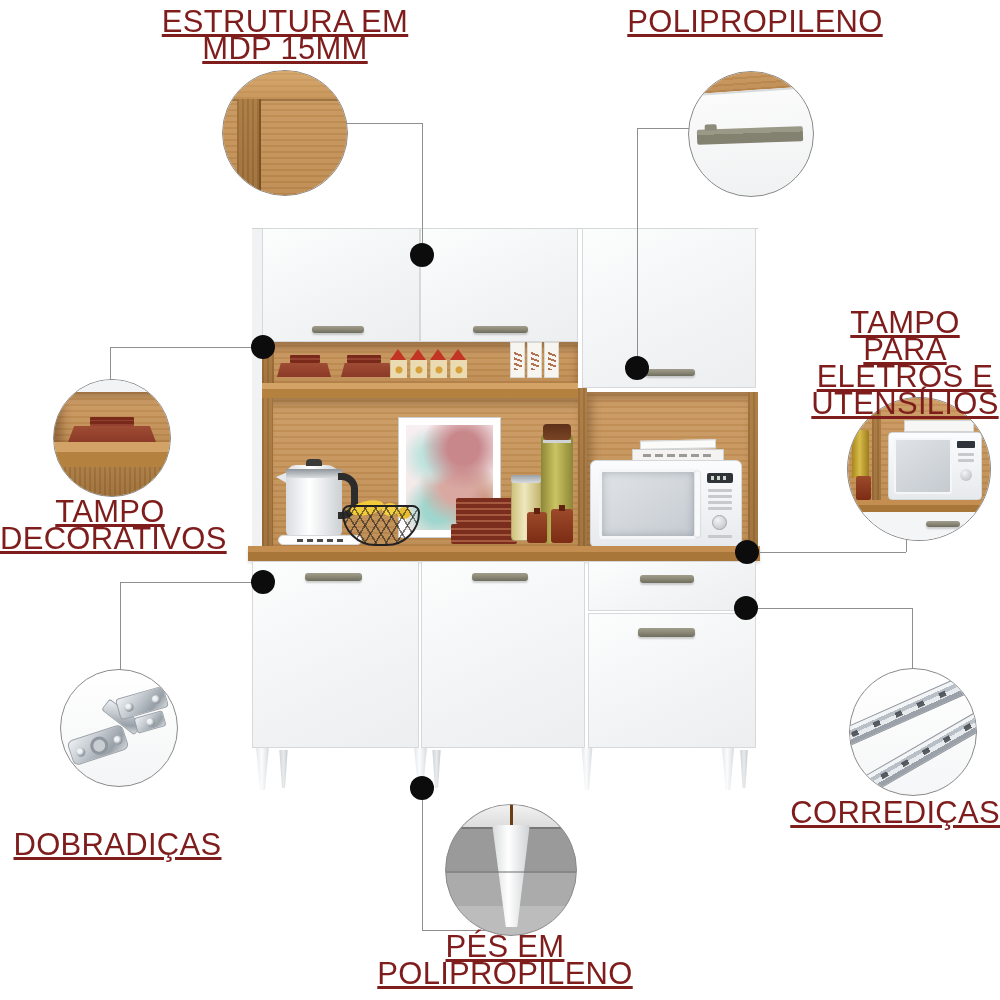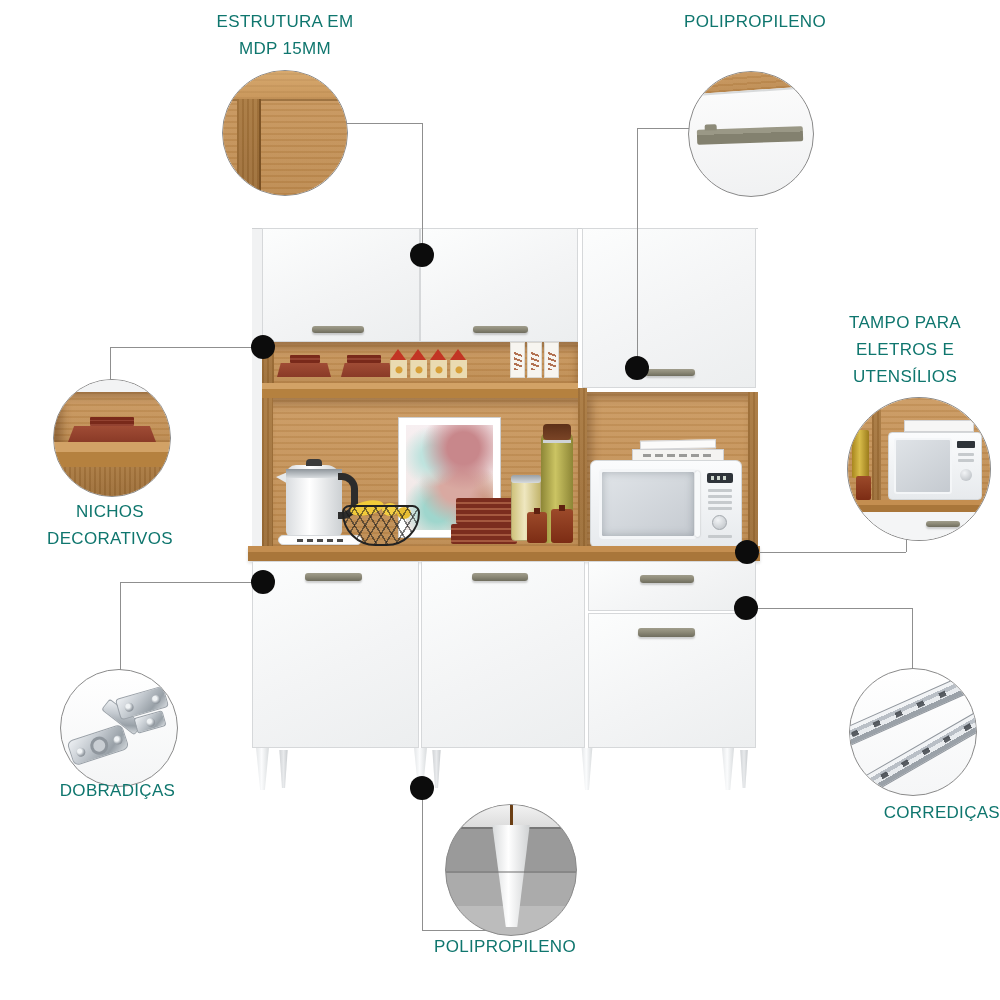--- a/index.html
+++ b/index.html
@@ -1,22 +1,22 @@
 <!DOCTYPE html>
 <html><head>
 <meta charset="utf-8">
 <style>
   html,body{margin:0;padding:0;background:#fff;}
   .stage{position:relative;width:1000px;height:1000px;background:#fff;overflow:hidden;
          font-family:"Liberation Sans",sans-serif;}
   .abs{position:absolute;}
 
   
-  .label{position:absolute;text-align:center;color:#0f766e;font-size:17px;line-height:27px;
-         letter-spacing:.3px;z-index:8;}
+  .label{position:absolute;text-align:center;color:#7f1d1d;font-size:31px;line-height:27px;
+         letter-spacing:.3px;z-index:8;text-decoration:underline;}
   .label .ln{display:block;}
 
   
   .cline{position:absolute;background:#8f8f8f;z-index:5;}
   .dot{position:absolute;width:24px;height:24px;border-radius:50%;background:#0c0c0c;
        transform:translate(-50%,-50%);z-index:7;}
 
   
   .circle{position:absolute;border-radius:50%;border:1px solid #8a8a8a;overflow:hidden;
           background:#fff;z-index:6;}
@@ -314,26 +314,27 @@
   </div>
   <div class="label" style="left:625px;top:8px;width:260px;">
     <span class="ln">POLIPROPILENO</span>
   </div>
   <div class="label" style="left:805px;top:309px;width:200px;">
     <span class="ln">TAMPO PARA</span>
     <span class="ln">ELETROS E</span>
     <span class="ln">UTENSÍLIOS</span>
   </div>
   <div class="label" style="left:0px;top:498px;width:220px;">
-    <span class="ln">NICHOS</span>
+    <span class="ln">TAMPO</span>
     <span class="ln">DECORATIVOS</span>
   </div>
-  <div class="label" style="left:5px;top:777px;width:225px;">
+  <div class="label" style="left:5px;top:831px;width:225px;">
     <span class="ln">DOBRADIÇAS</span>
   </div>
   <div class="label" style="left:790px;top:799px;width:210px;text-align:right;">
     <span class="ln">CORREDIÇAS</span>
   </div>
   <div class="label" style="left:375px;top:933px;width:260px;">
+    <span class="ln">PÉS EM</span>
     <span class="ln">POLIPROPILENO</span>
   </div>
 
 </div>
 
 </body></html>

